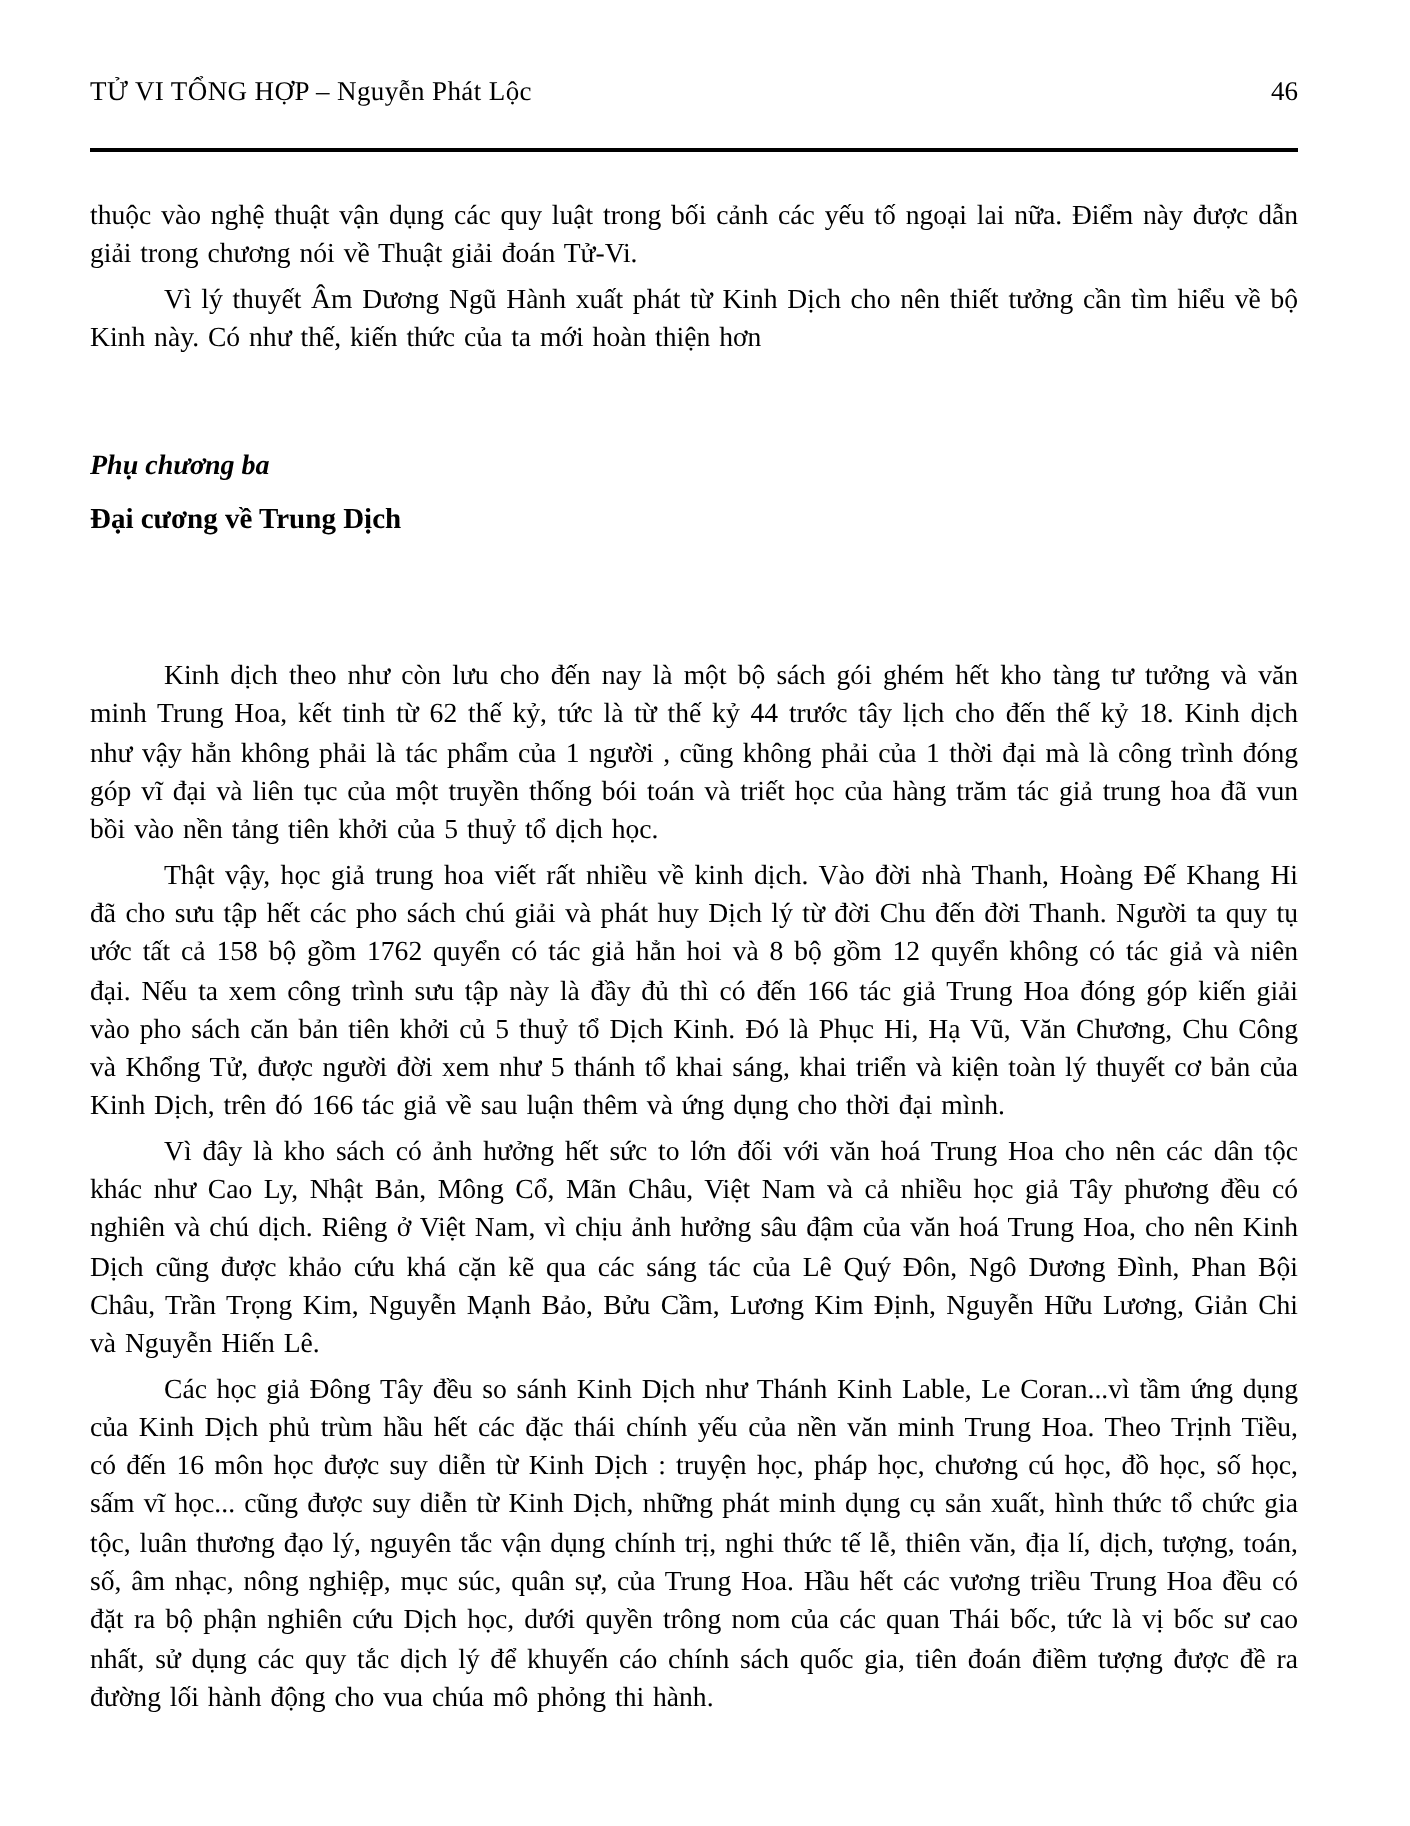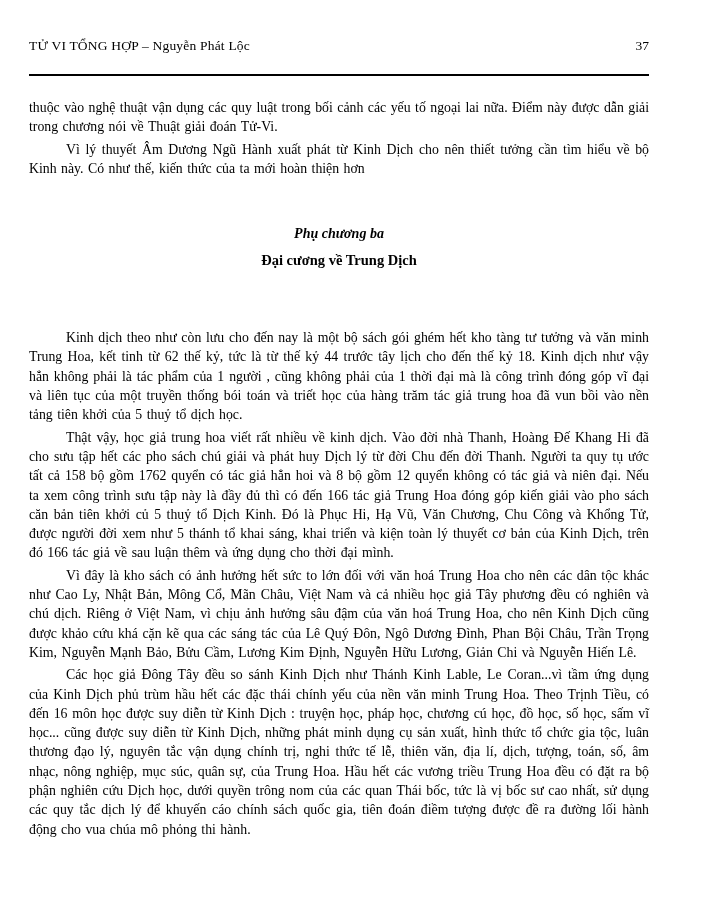--- a/index.html
+++ b/index.html
@@ -11,21 +11,21 @@
     width: 705px;
     height: 913px;
     overflow: hidden;
     color: #000000;
     font-family: "Liberation Serif", "DejaVu Serif", serif;
   }
   .page {
     box-sizing: border-box;
     width: 705px;
     height: 913px;
-    padding: 38px 56px 0 29px;
+    padding: 38px 56px 0 45px;
     background: #ffffff;
   }
   .header {
     display: flex;
     justify-content: space-between;
     align-items: baseline;
     font-size: 13.5px;
     line-height: 16px;
   }
   .header-title { letter-spacing: 0.2px; }
@@ -39,21 +39,21 @@
     line-height: 19.3px;
     text-align: justify;
     margin: 0;
     word-spacing: 1px;
   }
   .first-after-rule { margin-top: 22px; }
   .indent { text-indent: 37px; }
   .p-gap { margin-top: 3px; }
   .chapter {
     margin-top: 48px;
-    text-align: center;
+    text-align: left;
   }
   .chapter-subtitle {
     font-size: 14px;
     font-weight: bold;
     font-style: italic;
     line-height: 16px;
   }
   .chapter-title {
     margin-top: 10px;
     font-size: 14.5px;
@@ -62,21 +62,21 @@
   }
   .body-block { margin-top: 59px; }
 </style>
 </head>
 <body>
 
 <div class="page">
 
   <div class="header">
     <span class="header-title">TỬ VI TỔNG HỢP – Nguyễn Phát Lộc</span>
-    <span class="header-page-number">37</span>
+    <span class="header-page-number">46</span>
   </div>
 
   <div class="rule"></div>
 
   <p class="body-text first-after-rule">thuộc vào nghệ thuật vận dụng các quy luật trong bối cảnh các yếu tố ngoại lai nữa.  Điểm này được dẫn giải trong chương nói về Thuật giải đoán Tử-Vi.</p>
 
   <p class="body-text indent p-gap">Vì lý thuyết Âm Dương Ngũ Hành xuất phát từ Kinh Dịch cho nên thiết tưởng cần tìm hiểu về bộ Kinh này.  Có như thế, kiến thức của ta mới hoàn thiện hơn</p>
 
   <div class="chapter">
     <div class="chapter-subtitle">Phụ chương ba</div>

